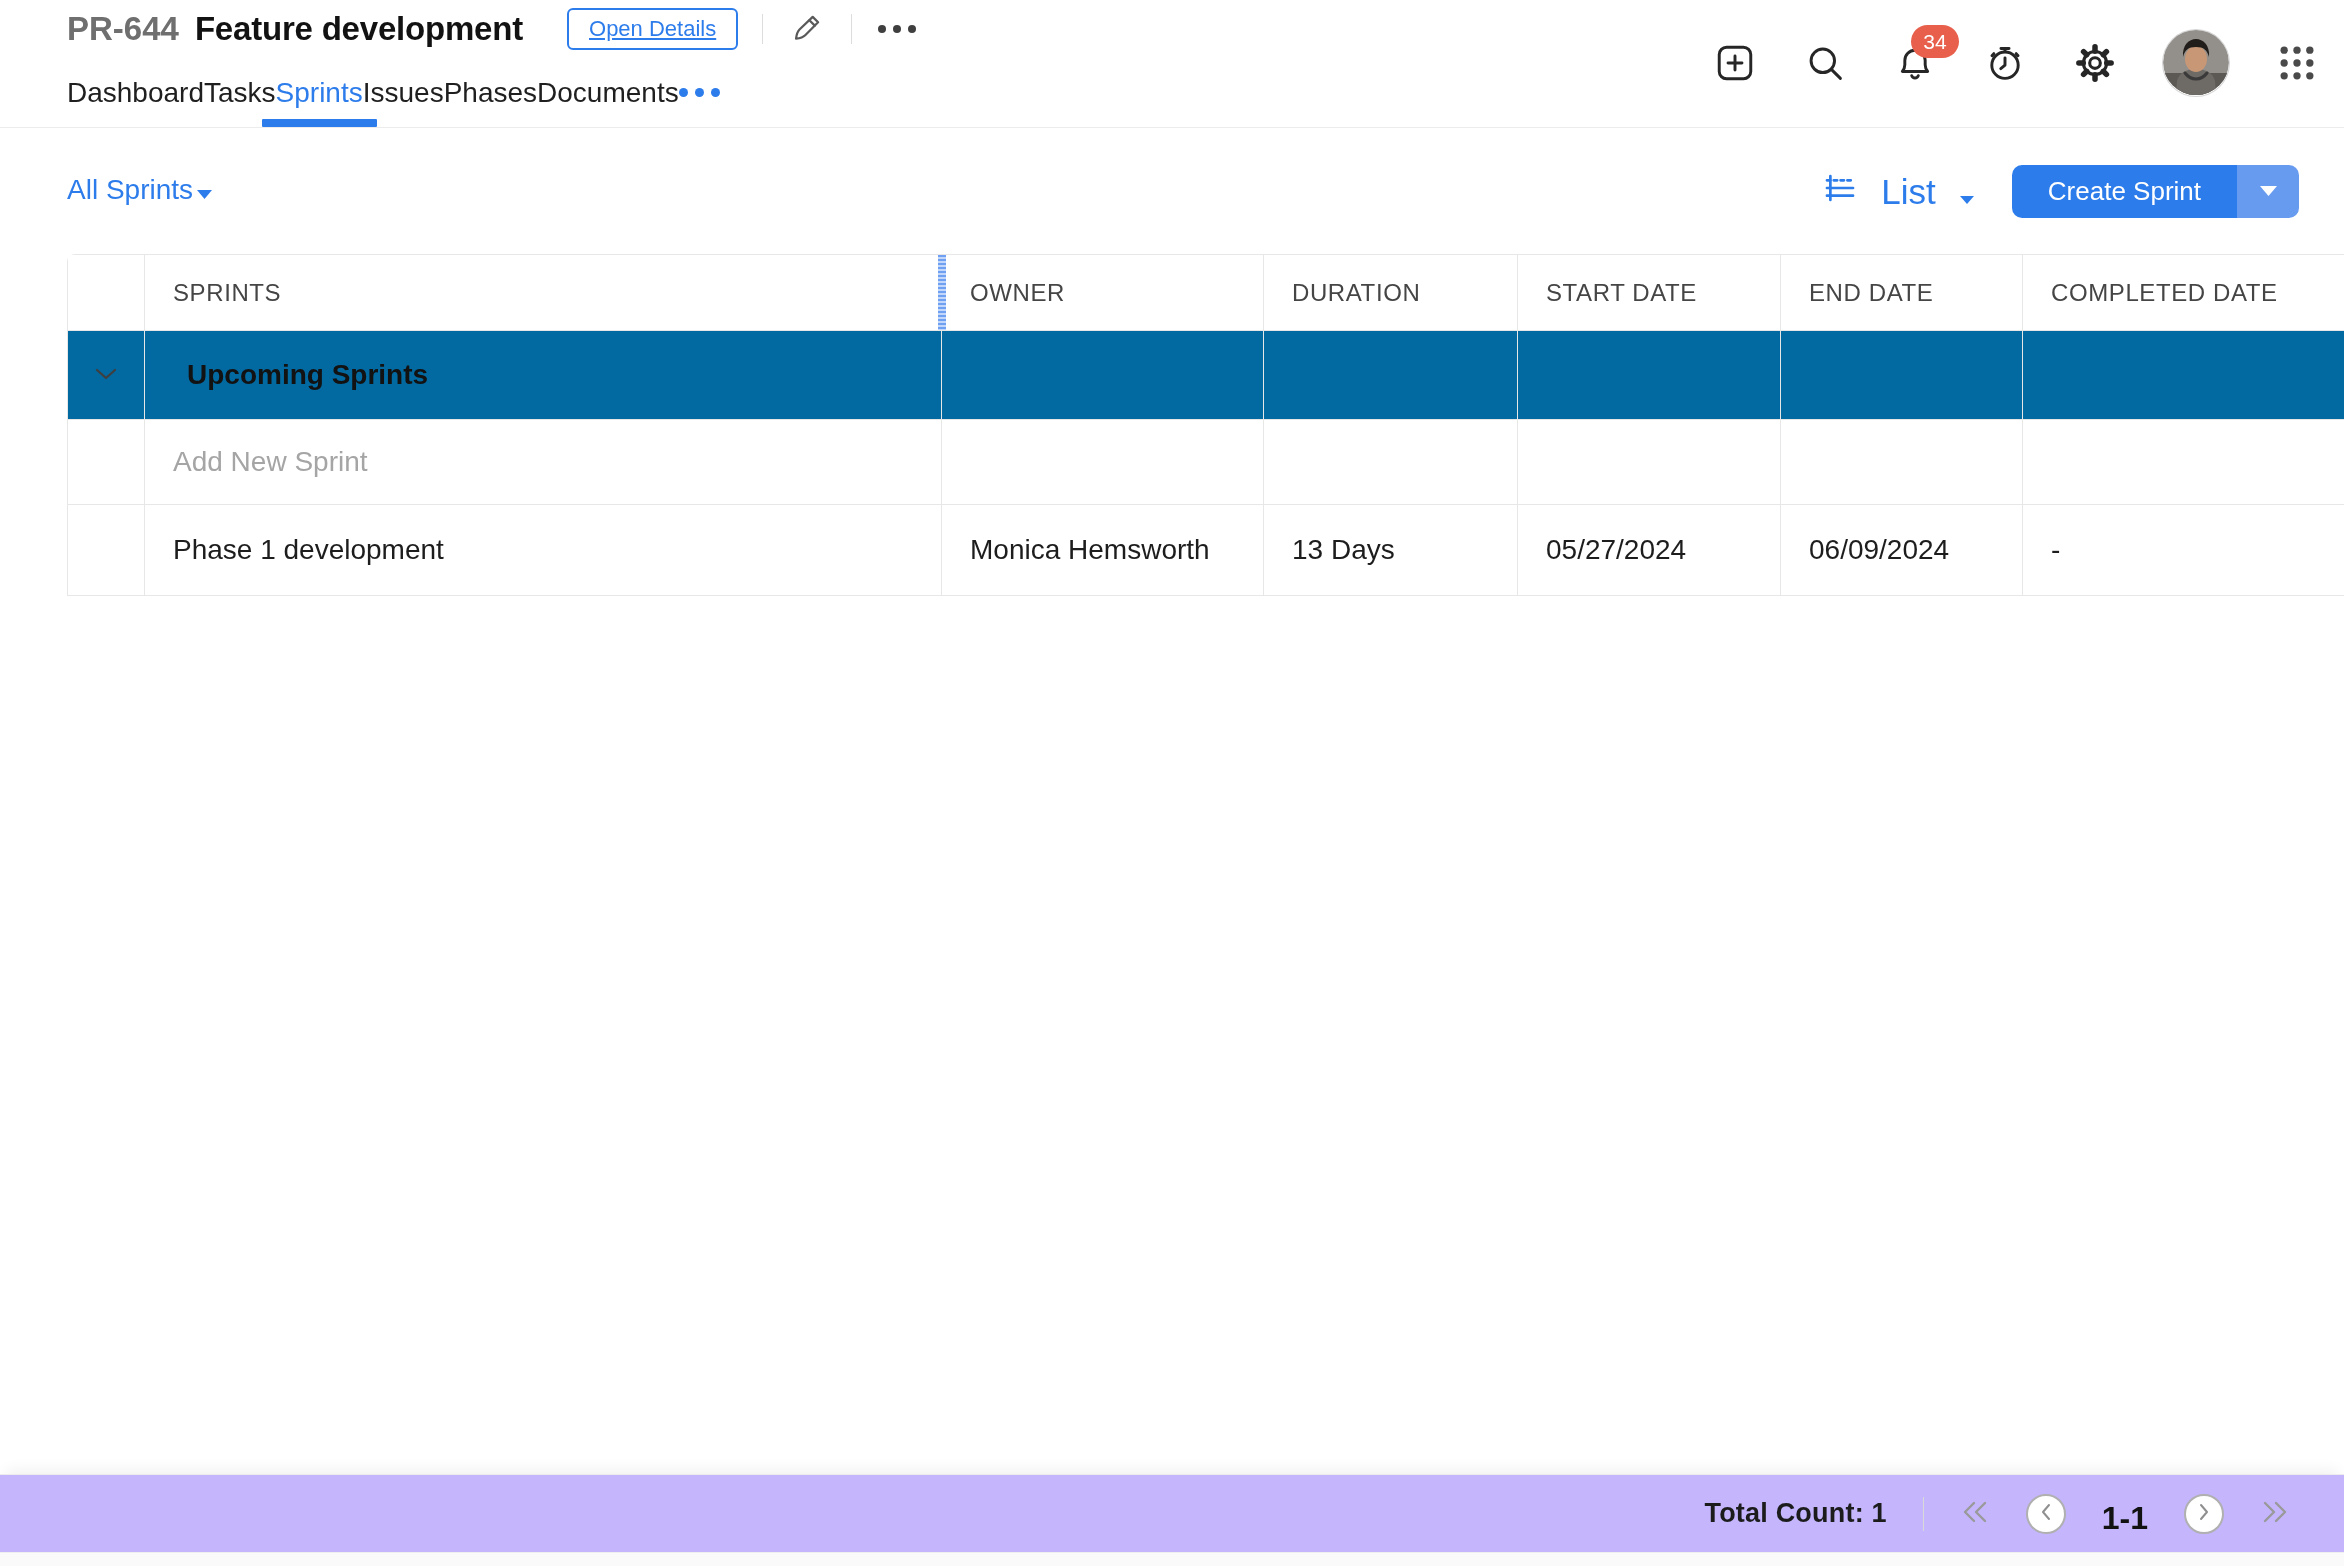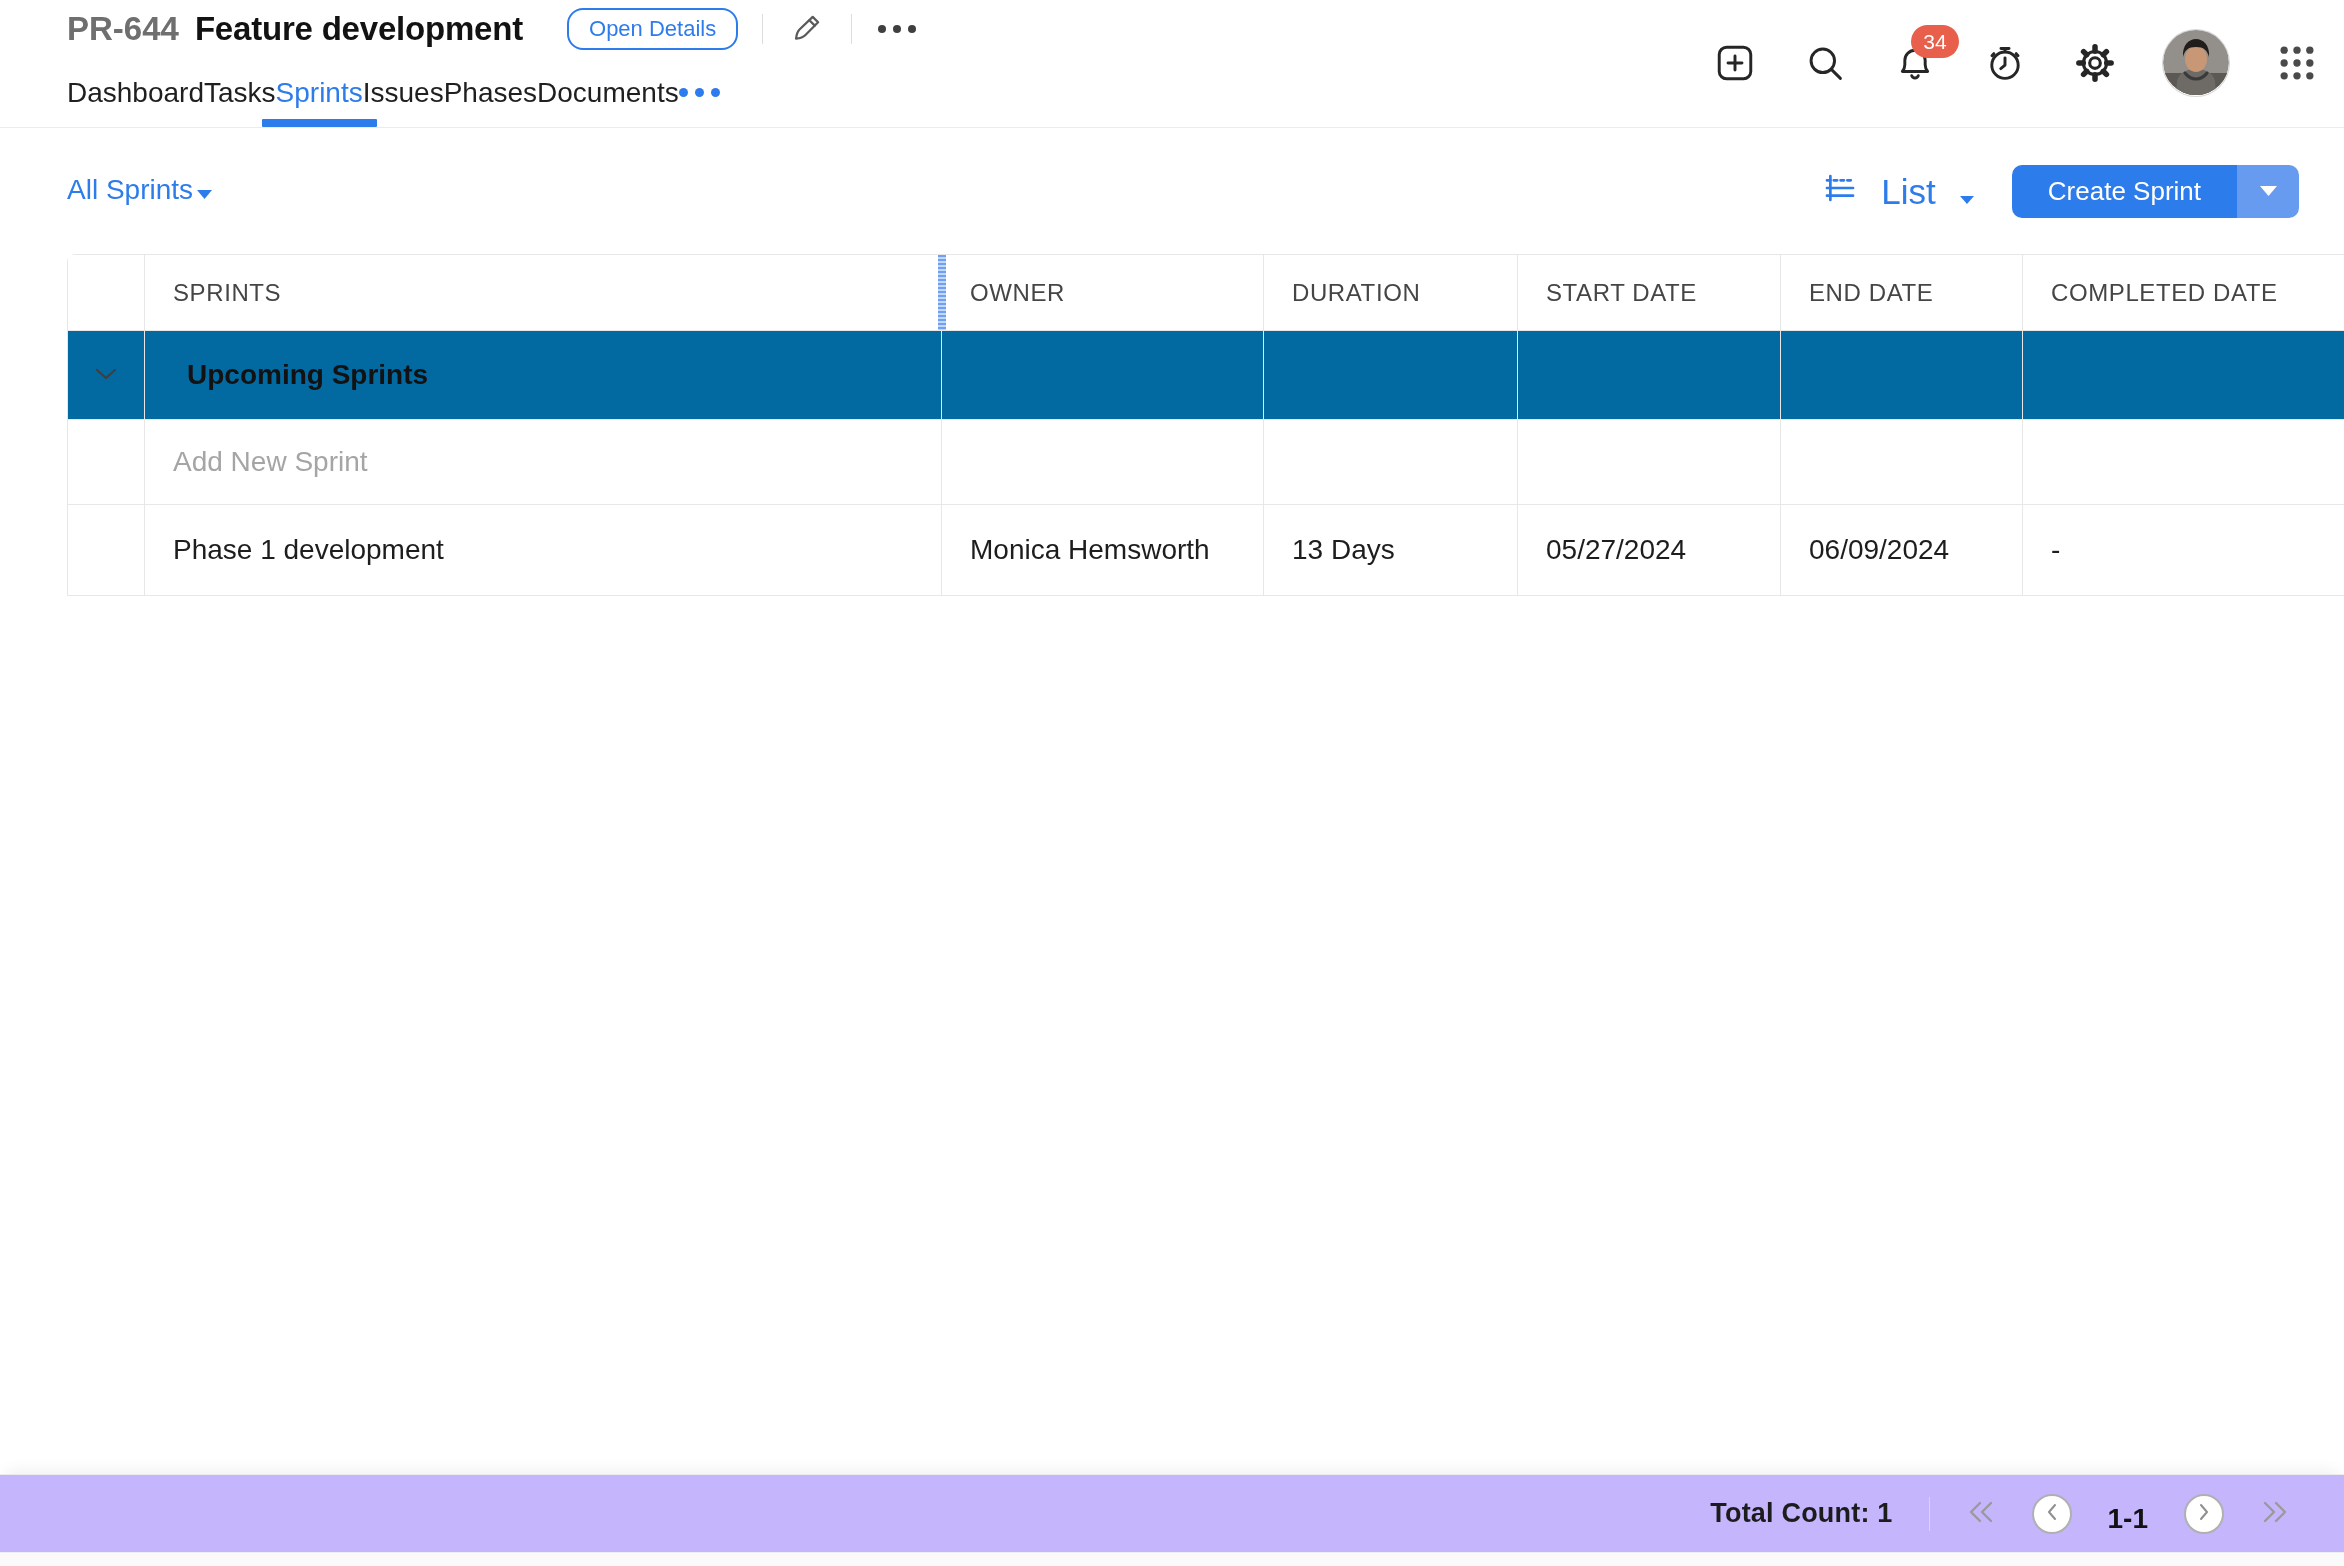--- a/index.html
+++ b/index.html
@@ -5,22 +5,22 @@
   html,body{margin:0;padding:0;background:#fff;}
   .app{
     position:relative;width:2344px;height:1566px;overflow:hidden;background:#ffffff;
     font-family:"Liberation Sans","DejaVu Sans",sans-serif;color:#1d1d1d;
   }
   
   .title-row{position:absolute;left:67px;top:0;height:58px;display:flex;align-items:center;}
   .project-id{font-size:33px;color:#6f6f6f;font-weight:bold;}
   .project-title{font-size:33px;color:#121212;font-weight:700;margin-left:16px;letter-spacing:-0.2px;}
   .open-details-btn{margin-left:44px;height:42px;padding:0 20px;border:2px solid #2d7ceb;color:#2d7ceb;
-    border-radius:16px;background:#fff;font-size:22px;display:flex;align-items:center;cursor:pointer;
-    font-family:inherit;}
+    border-radius:6px;background:#fff;font-size:22px;display:flex;align-items:center;cursor:pointer;
+    font-family:inherit;text-decoration:underline;}
   .v-sep{width:1px;height:30px;background:#ddd;margin:0 0;}
   .sep1{margin-left:24px;}
   .icon-btn{background:none;border:none;padding:0;margin:0;display:flex;align-items:center;justify-content:center;cursor:pointer;}
   .pen-btn{margin:0 24px;width:40px;height:40px;}
   .dots{display:flex;gap:7px;align-items:center;}
   .dots i{width:8px;height:8px;border-radius:50%;background:#3f3f3f;display:block;}
   .title-more{margin-left:26px;height:40px;}
   
   .topbar-icons{position:absolute;top:0;right:25px;height:126px;display:flex;align-items:center;gap:46px;}
   .tb-icon{width:44px;height:44px;position:relative;}
@@ -65,21 +65,21 @@
   .expander{background:none;border:none;cursor:pointer;display:flex;align-items:center;justify-content:center;width:100%;height:100%;}
   
   .footer{position:absolute;left:0;top:1474px;width:100%;height:78px;background:#c4b5fd;
     border-top:1px solid #ececec;box-shadow:0 -10px 14px -6px rgba(0,0,0,0.06);
     display:flex;align-items:center;justify-content:flex-end;gap:36px;padding-right:54px;box-sizing:border-box;text-align:center;}
   .total-count{font-size:27px;font-weight:700;color:#1c1c1c;letter-spacing:0.2px;}
   .f-sep{width:1px;height:34px;background:#d9d9d9;}
   .pg-dbl{background:none;border:none;cursor:pointer;padding:0;display:flex;align-items:center;}
   .pg-circle{width:40px;height:40px;border:2px solid #b0b0b0;border-radius:50%;background:#fff;cursor:pointer;
     display:flex;align-items:center;justify-content:center;padding:0;}
-  .range{font-size:28px;font-weight:700;color:#121212;margin-top:10px;}
+  .range{font-size:32px;font-weight:700;color:#121212;margin-top:10px;}
   .bottom-strip{position:absolute;left:0;top:1552px;width:100%;height:14px;background:#fafafa;border-top:1px solid #efefef;}
 </style>
 </head>
 <body>
 
 <div class="app">
 
   <div class="title-row">
     <span class="project-id">PR-644</span>
     <span class="project-title">Feature development</span>

